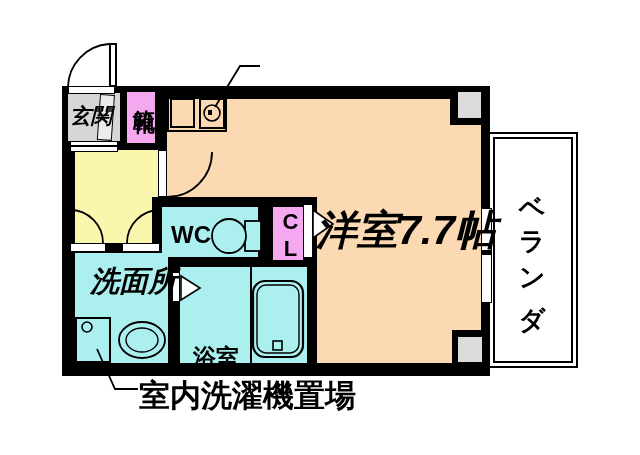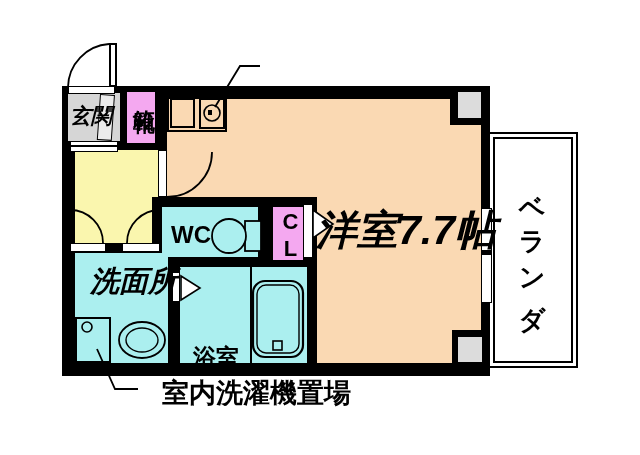--- a/index.html
+++ b/index.html
@@ -109,15 +109,15 @@
     <polyline points="97,349 115,389 138,389" fill="none" stroke="#000" stroke-width="1.8"></polyline>
   </svg>
 
   <div class="txt" style="left:70px;top:102px;font-size:21px;font-style:italic;">玄関</div>
   <div class="txt vtxt" style="left:129px;top:94px;font-size:22px;letter-spacing:-1px;">靴箱</div>
   <div class="txt" style="left:316px;top:203px;font-size:41px;font-style:italic;">洋室7.7帖</div>
   <div class="txt" style="left:171px;top:221px;font-size:24px;font-weight:700;">WC</div>
   <div class="txt vtxt" style="left:277px;top:209px;font-size:22px;font-weight:700;letter-spacing:2px;">CL</div>
   <div class="txt" style="left:90px;top:262px;font-size:29px;font-style:italic;">洗面所</div>
   <div class="txt" style="left:193px;top:302px;font-size:23px;margin-top:40px;">浴室</div>
-  <div class="txt" style="left:139px;top:375px;font-size:27px;margin-left:23px;">室内洗濯機置場</div>
+  <div class="txt" style="left:139px;top:375px;font-size:31px;">室内洗濯機置場</div>
 
 </div>
 
 </body></html>

